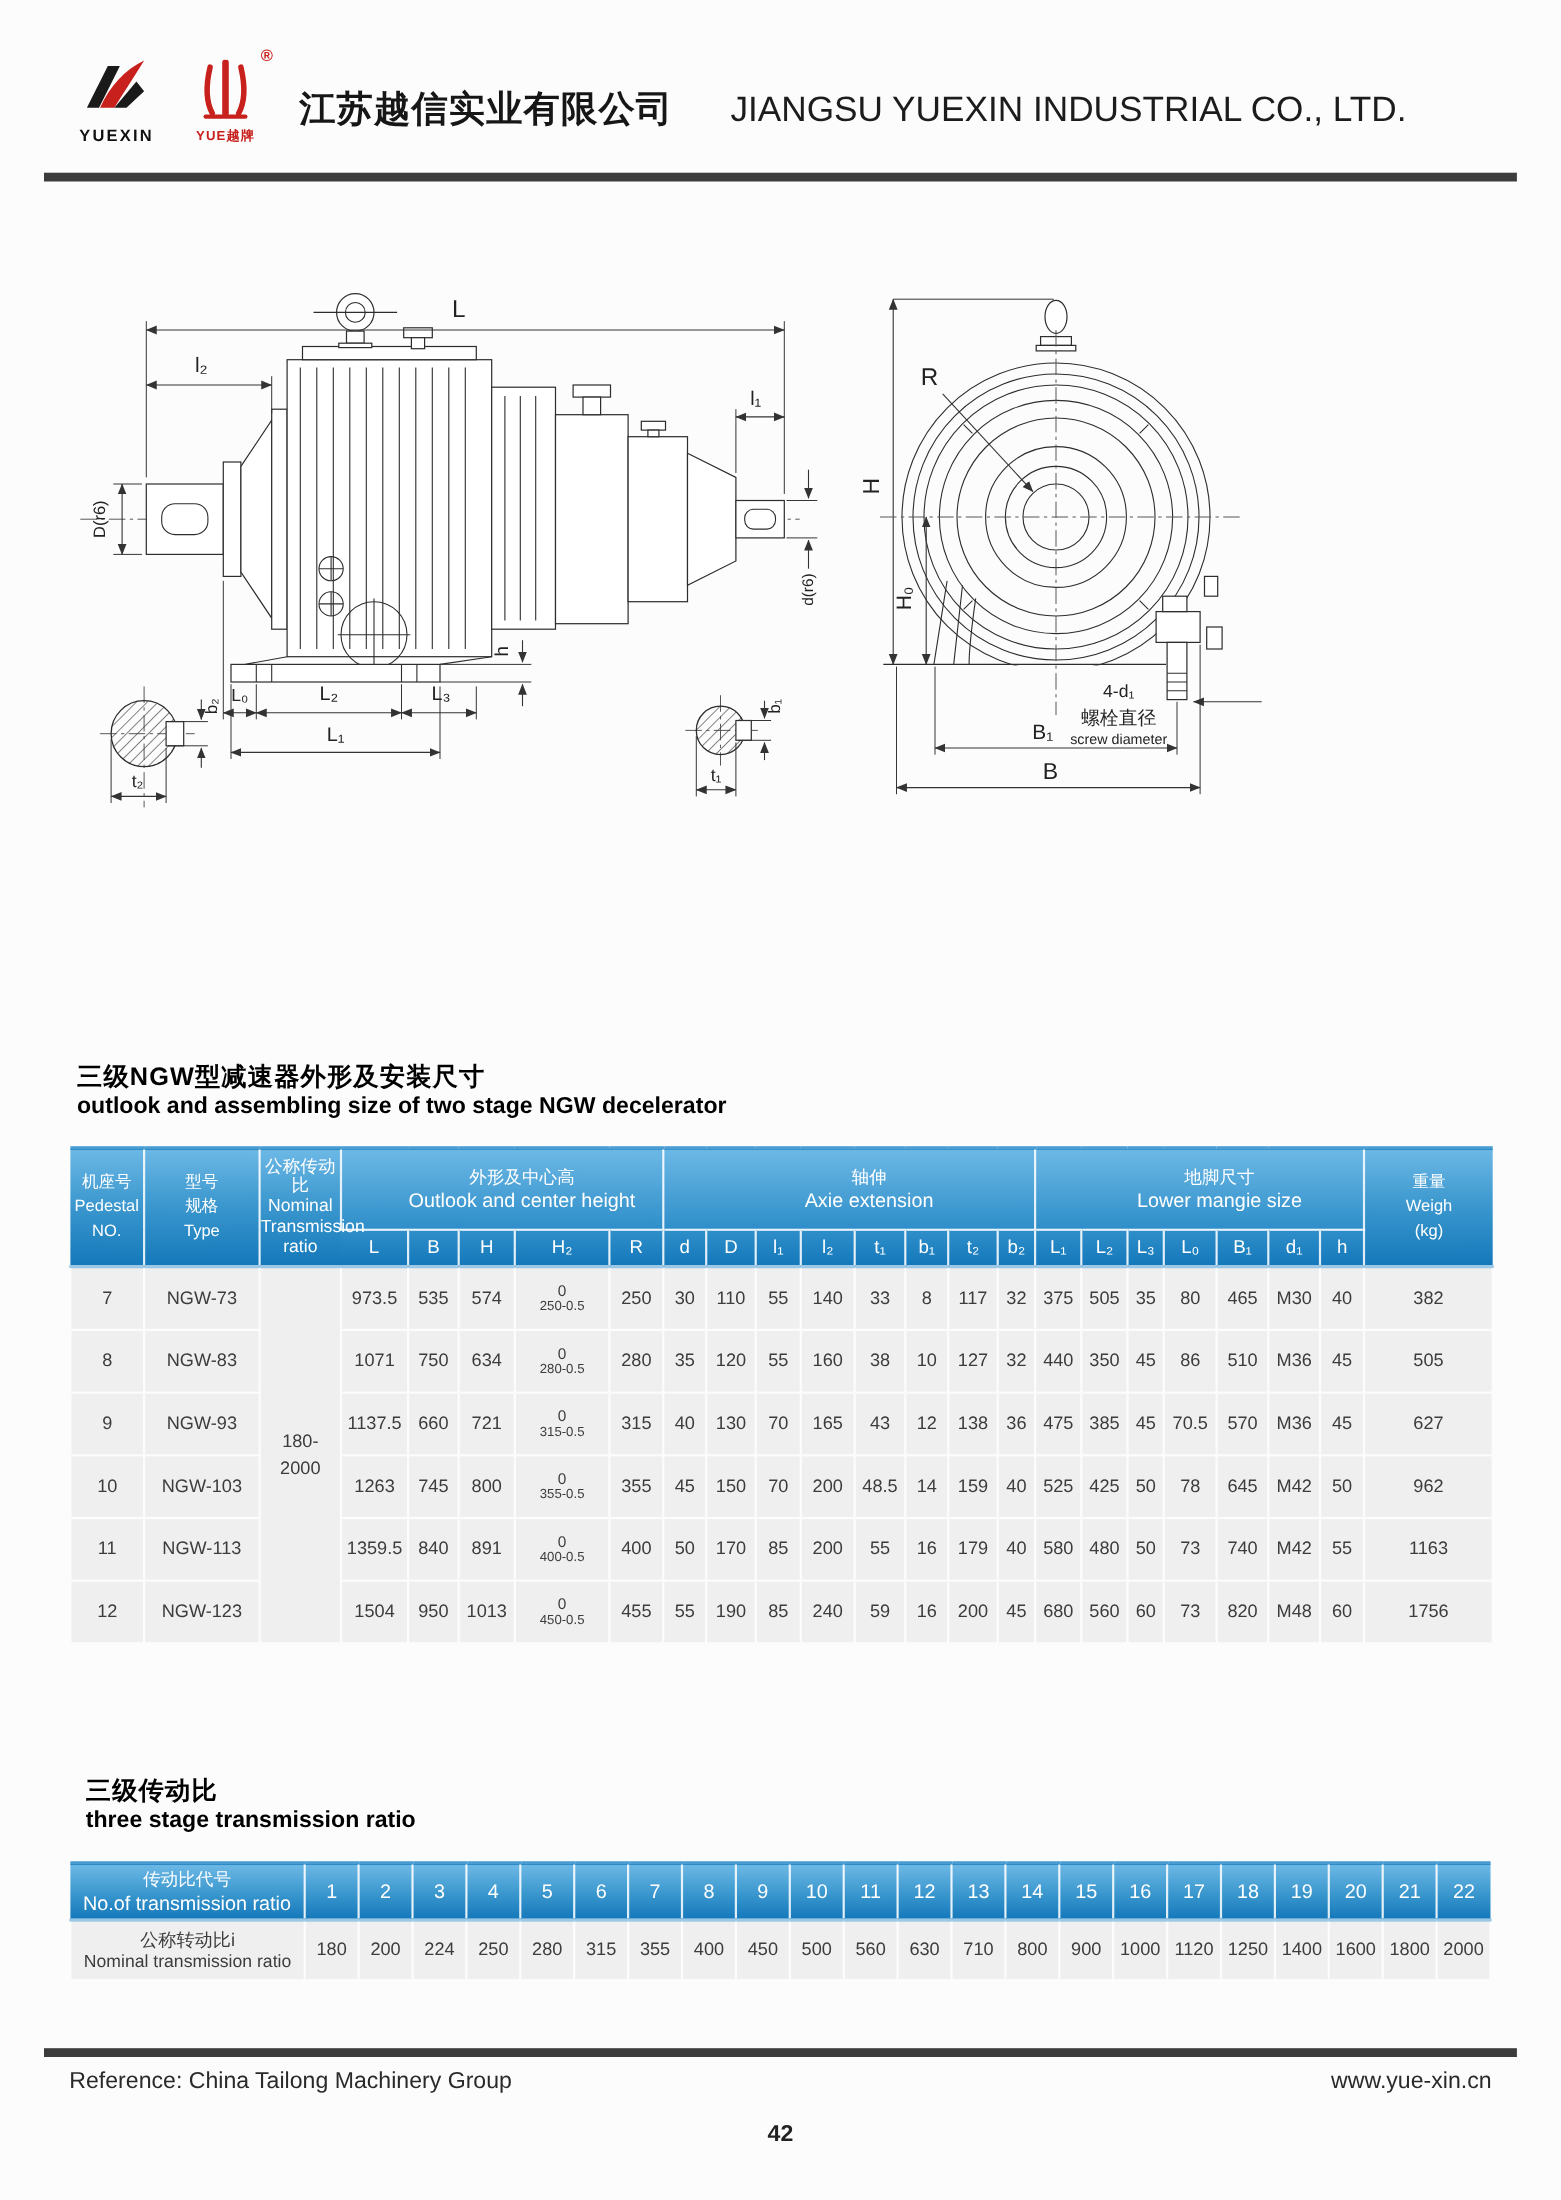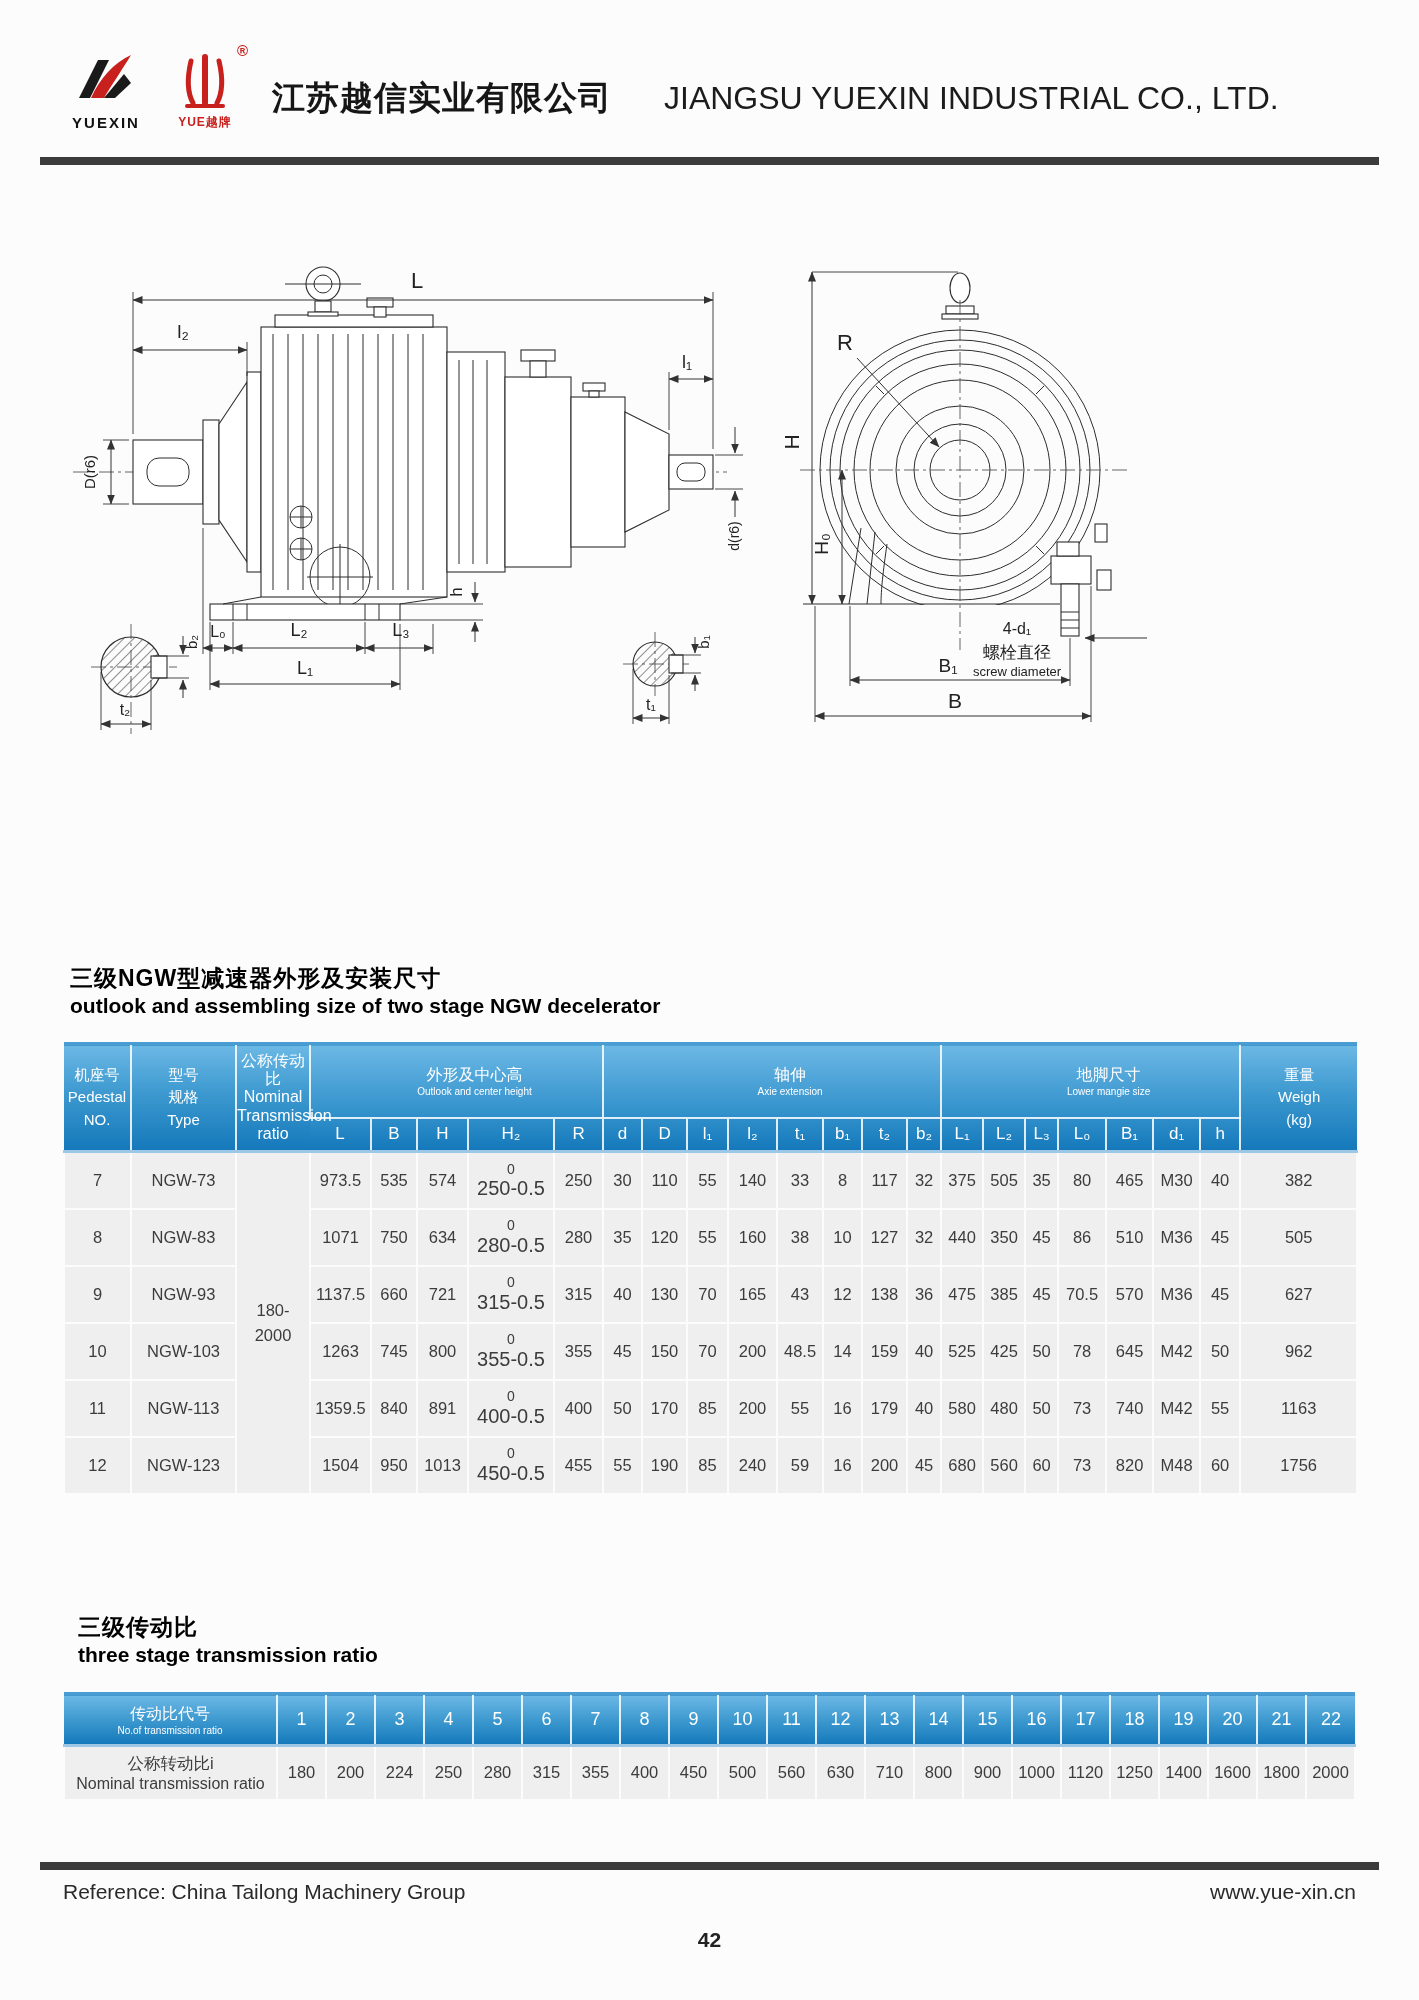--- a/index.html
+++ b/index.html
@@ -42,29 +42,29 @@
   .t2 { position:absolute; left:63px; top:1692px; width:1293px; }
   th { font-weight:normal; color:#fff; text-align:center; vertical-align:middle; }
   .t1 thead tr:first-child th { border-top:3px solid #4a9dd2; }
   .hd-span { background:linear-gradient(180deg,#6cb8e5 0%,#3d99cf 45%,#1478ba 100%);
              border-bottom:3px solid #9cc8e6; }
   .hd-group { background:linear-gradient(180deg,#6cb8e5 0%,#2e8ec9 100%); }
   .subrow th { background:linear-gradient(180deg,#2e8ec9 0%,#1478ba 100%);
              border-top:2px solid rgba(255,255,255,.85); border-bottom:3px solid #9cc8e6;
              font-size:17px; height:34px; }
   .t1 th + th, .t2 th + th { border-left:2px solid rgba(255,255,255,.85); }
-  .hd-cn { font-size:16px; } .hd-en { font-size:10px;text-align:center; }
+  .hd-cn { font-size:16px; } .hd-en { font-size:18px;text-align:center; }
   .hd-sm { font-size:16px; line-height:1.15; }
   .hd-main-l { font-size:15px; line-height:1.5; }
   .hd-group th, .hd-group { height:74px;padding-left:36px; }
   .t1 td, .t2 td { background:#efefef; border:2px solid #fcfcfc; text-align:center;
                    vertical-align:middle; color:#3c3c3c; font-size:16.5px; }
   .t1 tbody tr { height:57px; }
   .tol-top { font-size:14px; line-height:1.1; }
-  .tol-bot { font-size:20px; line-height:1.1;text-align:center; }
+  .tol-bot { font-size:12px; line-height:1.1;text-align:center; }
   .ratio-cell div { line-height:1.5; }
   .t2 thead th { background:linear-gradient(180deg,#6cb8e5 0%,#3d99cf 50%,#1478ba 100%);
                  height:52px; font-size:18px; border-top:3px solid #4a9dd2; border-bottom:3px solid #9cc8e6; }
   .t2 tbody tr { height:54px; }
   .t2 .lbl-cn { font-size:16.5px; } .t2 .lbl-en { font-size:16px; }
 
   
   .ftr-rule { position:absolute; left:40px; top:1862px; width:1339px; height:8px; background:#3c3c3c; }
   .ftr-row { position:absolute; left:63px; top:1880px; width:1293px; display:flex;
              justify-content:space-between; font-size:21px; color:#2a2a2a; }

